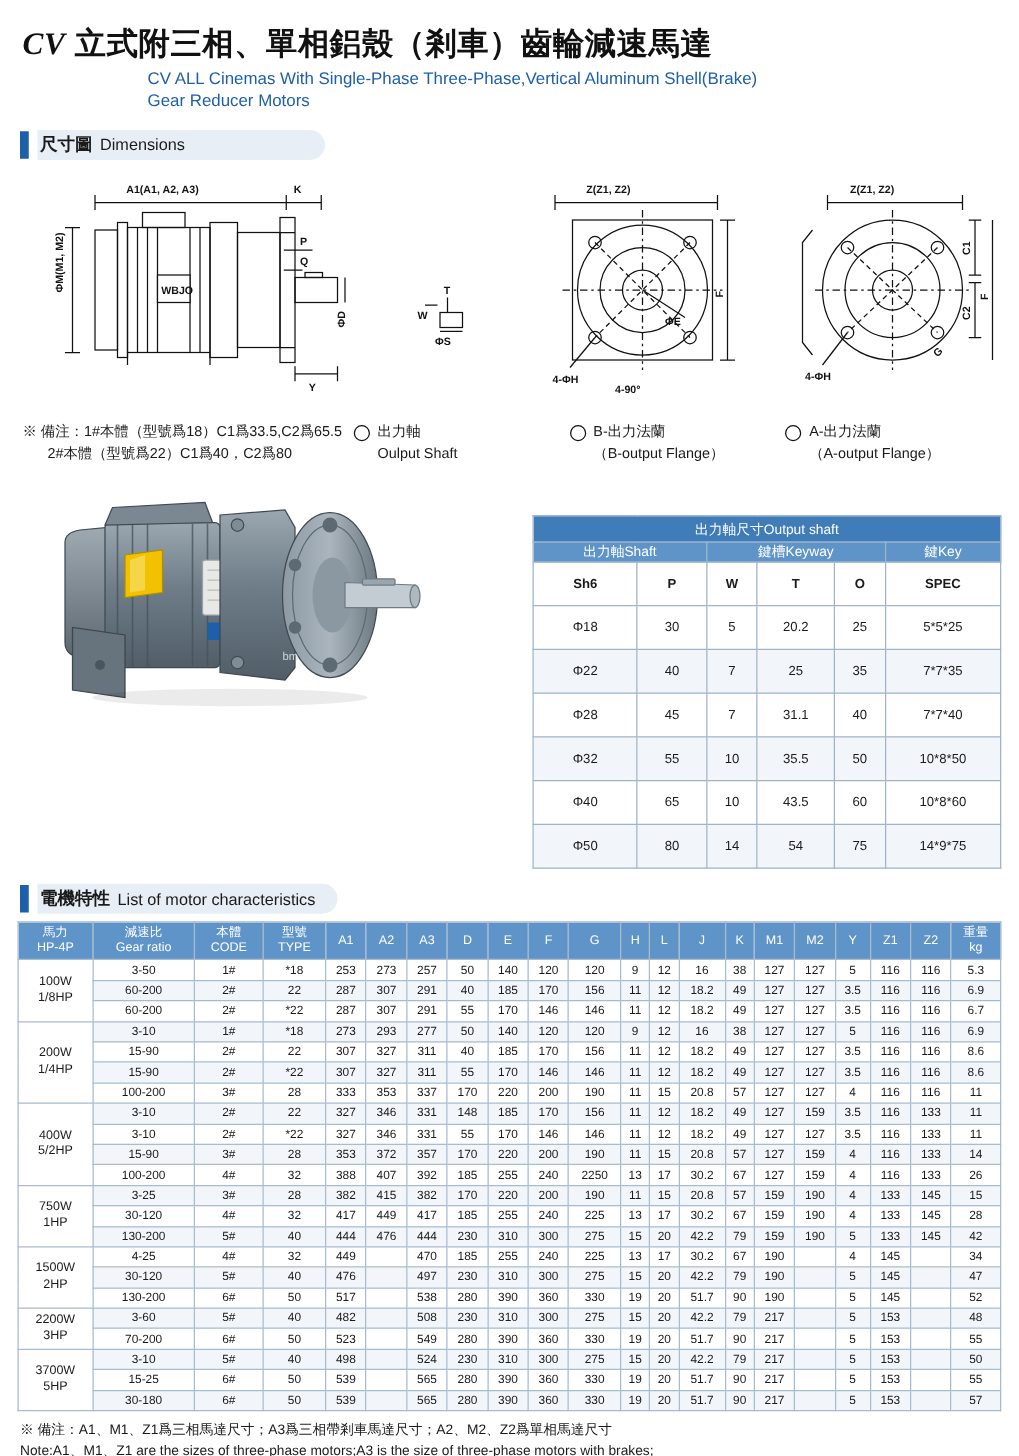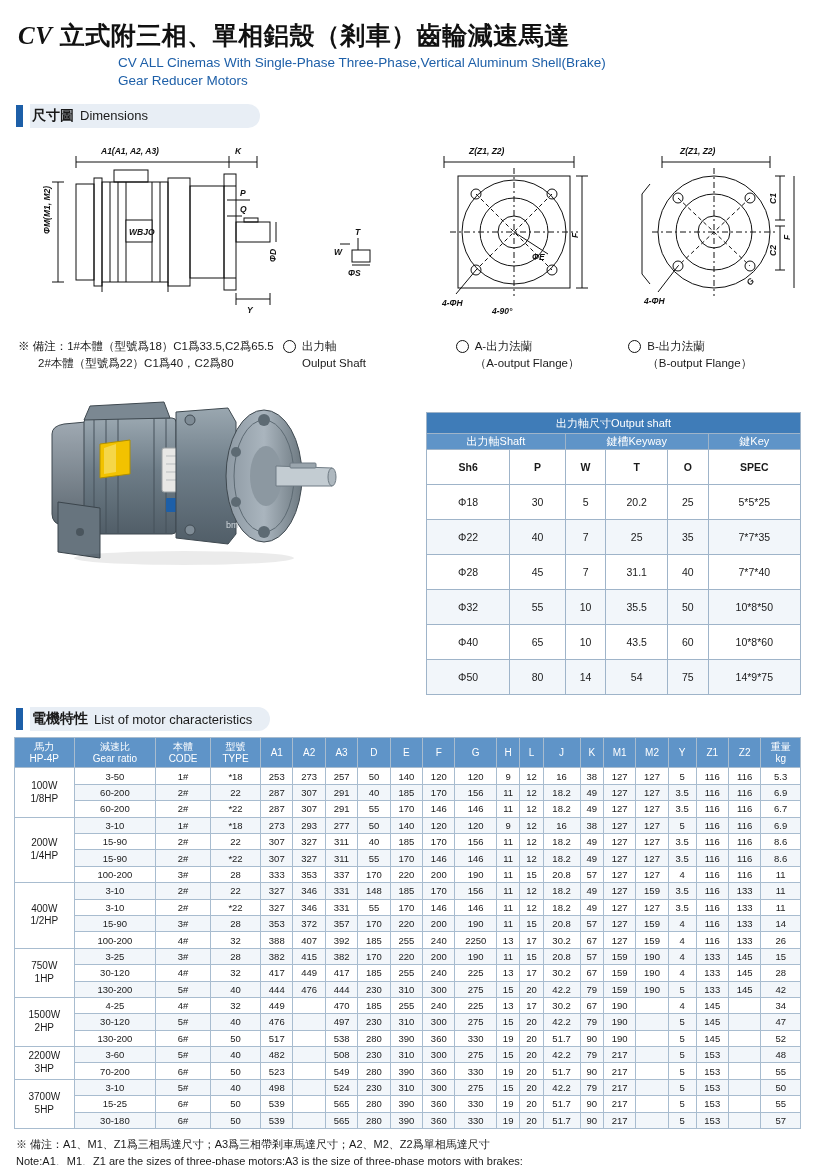--- a/index.html
+++ b/index.html
@@ -61,21 +61,20 @@
     min-width: 230px;
   }
   .section-pill span { font-size: 14px; font-weight: bold; color: #1a1a1a; }
   .section-pill .en { font-weight: normal; margin-left: 6px; font-size: 13px; }
 
   
   .drawings {
     position: relative;
     height: 200px;
     margin-top: 2px;
-    font-style: italic;
   }
   .drawings svg { display: block; }
 
   .notes-row {
     display: flex;
     font-size: 11.5px;
     line-height: 1.5;
     margin-top: 4px;
     padding-left: 4px;
   }
@@ -327,31 +326,31 @@
         <span>
           <span>出力軸</span>
           <span class="l2">Oulput Shaft</span>
         </span>
       </div>
     </div>
     <div class="shaft-label">
       <div class="note-item">
         <span class="circ"></span>
         <span>
-          <span>A-出力法蘭</span>
-          <span class="l2">（A-output Flange）</span>
+          <span>B-出力法蘭</span>
+          <span class="l2">（B-output Flange）</span>
         </span>
       </div>
     </div>
     <div class="shaft-label">
       <div class="note-item">
         <span class="circ"></span>
         <span>
-          <span>B-出力法蘭</span>
-          <span class="l2">（B-output Flange）</span>
+          <span>A-出力法蘭</span>
+          <span class="l2">（A-output Flange）</span>
         </span>
       </div>
     </div>
   </div>
 
   <div class="mid-row">
     <div class="photo">
       <svg width="400" height="185" viewBox="0 0 400 185">
         <defs>
           <linearGradient id="bodyg" x1="0" y1="0" x2="0" y2="1">
@@ -733,21 +732,21 @@
           <td>127</td>
           <td>127</td>
           <td>4</td>
           <td>116</td>
           <td>116</td>
           <td>11</td>
         </tr>
         <tr>
           <td class="hp" rowspan="4">
             <div>400W</div>
-            <div>1/2HP</div>
+            <div>5/2HP</div>
           </td>
           <td>3-10</td>
           <td>2#</td>
           <td>22</td>
           <td>327</td>
           <td>346</td>
           <td>331</td>
           <td>148</td>
           <td>185</td>
           <td>170</td>

